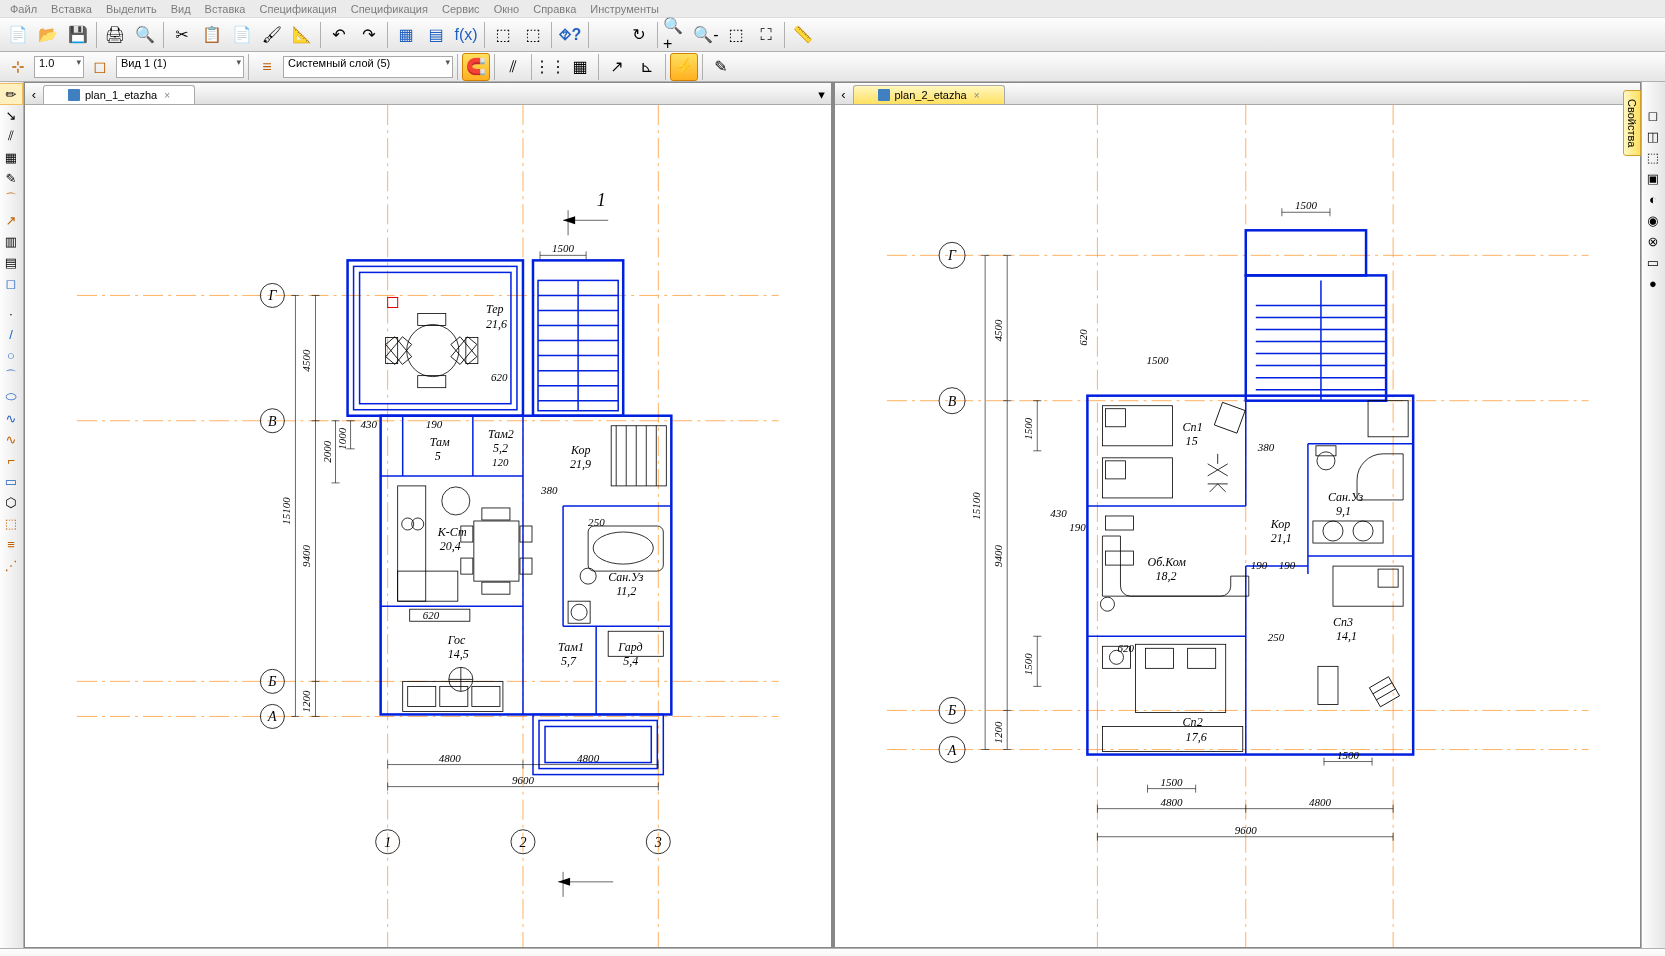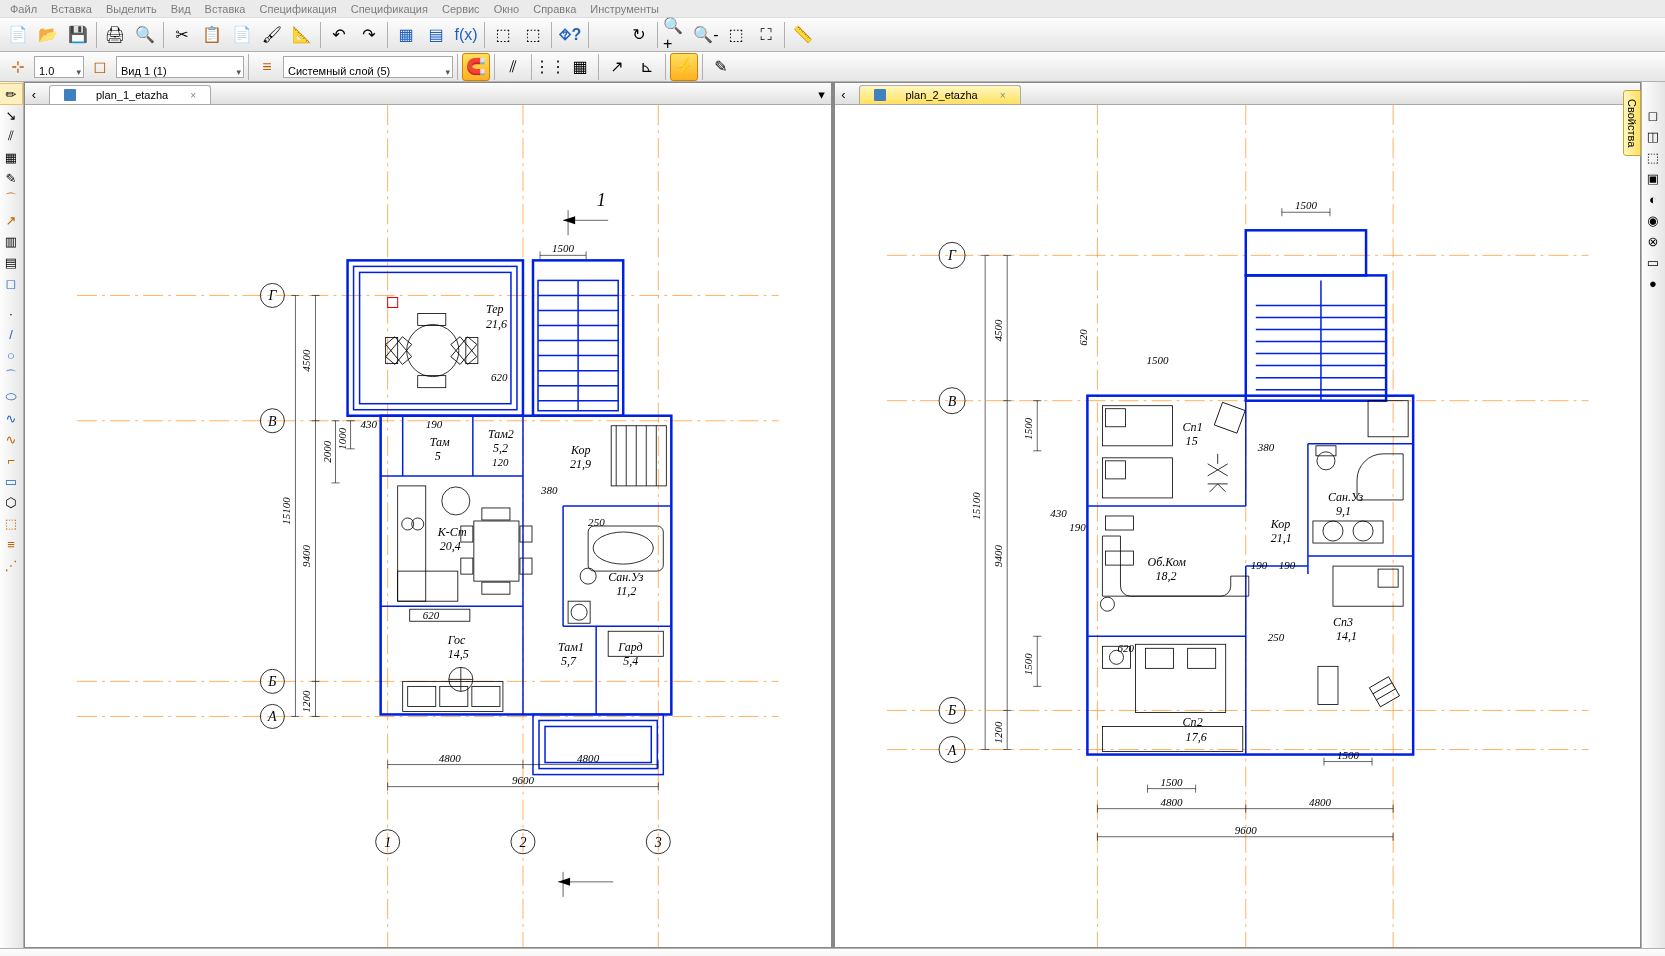--- a/index.html
+++ b/index.html
@@ -2,30 +2,30 @@
 <html><head>
 <meta charset="utf-8">
 <style>
 * { margin: 0; padding: 0; box-sizing: border-box; }
 body { font-family: Tahoma, sans-serif; font-size: 11px; background: #f0f0f0; width: 1665px; height: 956px; overflow: hidden; }
 .menubar { background: #e8e8e8; height: 18px; display: flex; gap: 2px; padding: 0 4px; align-items: center; border-bottom: 1px solid #ccc; opacity: 0.5; }
 .menubar span { padding: 1px 6px; cursor: pointer; }
 .toolbar { background: linear-gradient(#fdfdfd,#e6e6e6); height: 34px; display: flex; align-items: center; padding: 2px 4px; border-bottom: 1px solid #b0b0b0; gap: 2px; }
 .toolbar-btn { width: 28px; height: 28px; border: 1px solid transparent; border-radius: 3px; display: flex; align-items: center; justify-content: center; cursor: pointer; font-size: 16px; }
 .toolbar-sep { width: 1px; height: 26px; background: #b0b0b0; margin: 0 2px; }
-.toolbar-dd { height: 22px; border: 1px solid #aaa; background: white; display: flex; align-items: flex-end; padding: 0 16px 0 4px; position: relative; cursor: pointer; }
+.toolbar-dd { height: 22px; border: 1px solid #aaa; background: white; display: flex; align-items: flex-start; padding: 0 16px 0 4px; position: relative; cursor: pointer; }
 .toolbar-dd::after { content: '▾'; position: absolute; right: 2px; font-size: 9px; color: #555; }
 .main-area { display: flex; height: 866px; }
 .left-toolbar, .right-toolbar { width: 24px; background: linear-gradient(90deg,#fdfdfd,#e6e6e6); display: flex; flex-direction: column; gap: 1px; padding: 2px 0; border-right: 1px solid #b0b0b0; }
 .right-toolbar { border-right: none; border-left: 1px solid #b0b0b0; }
 .side-btn { width: 22px; height: 20px; display: flex; align-items: center; justify-content: center; cursor: pointer; font-size: 13px; }
 .work-area { flex: 1; display: flex; gap: 2px; background: #888; }
 .pane { flex: 1; background: white; display: flex; flex-direction: column; border: 1px solid #888; }
 .tab-bar { height: 22px; background: linear-gradient(#fdfdfd,#e0e0e0); display: flex; align-items: flex-end; padding: 0 2px; border-bottom: 1px solid #aaa; }
-.tab { height: 19px; padding: 1px 14px; background: #fff; border: 1px solid #aaa; border-bottom: none; border-radius: 3px 3px 0 0; display: flex; align-items: center; gap: 20px; cursor: pointer; margin-left: 8px; }
+.tab { height: 19px; padding: 1px 24px; background: #fff; border: 1px solid #aaa; border-bottom: none; border-radius: 3px 3px 0 0; display: flex; align-items: center; gap: 5px; cursor: pointer; margin-left: 2px; }
 .tab.active { background: linear-gradient(#fff8c0,#ffe060); justify-content: space-between; }
 .tab-icon { width: 12px; height: 12px; background: #4080c0; border-radius: 1px; }
 .tab-close { font-size: 10px; color: #888; cursor: pointer; margin-left: 2px; }
 .canvas { flex: 1; background: white; position: relative; overflow: hidden; }
 .canvas svg { width: 100%; height: 100%; }
 .status-bar { height: 26px; background: linear-gradient(#fdfdfd,#e6e6e6); border-top: 1px solid #b0b0b0; display: flex; align-items: center; padding: 0 8px; }
 .props-tab { position: absolute; right: 24px; top: 90px; writing-mode: vertical-rl; background: linear-gradient(90deg,#fff8c0,#ffe060); padding: 8px 2px; border: 1px solid #d0a030; border-radius: 3px 0 0 3px; cursor: pointer; font-size: 11px; }
 .room-label { font-family: 'Times New Roman', serif; font-style: italic; font-size: 12px; fill: #000; }
 .dim-label { font-family: 'Times New Roman', serif; font-style: italic; font-size: 11px; fill: #000; }
 .axis-circle { fill: none; stroke: #000; stroke-width: 0.8; }

